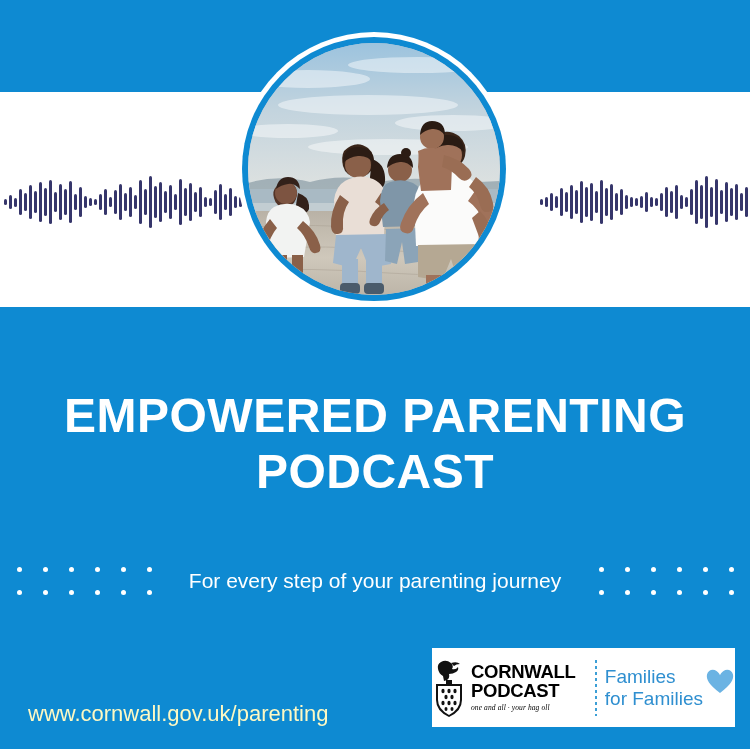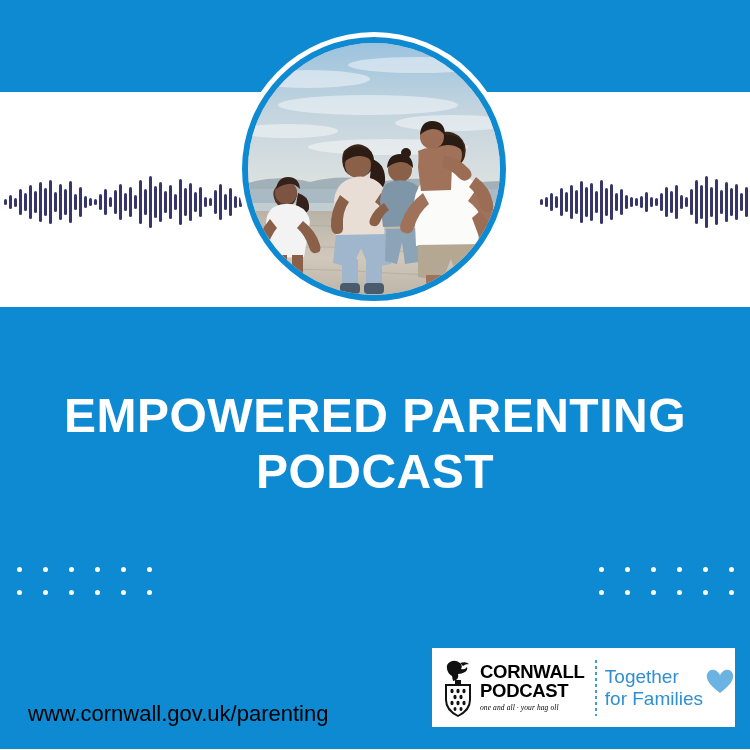--- a/index.html
+++ b/index.html
@@ -132,40 +132,39 @@
     white-space: nowrap;
     text-align: center;
     flex: 1 1 auto;
   }
 
   
   .url {
     position: absolute;
     left: 28px;
     top: 701px;
-    color: #000000;
+    color: #fef9c3;
     font-size: 22px;
     font-family: "Liberation Sans", sans-serif;
   }
 
   
   .logo-box {
     position: absolute;
     left: 432px;
     top: 648px;
     width: 303px;
     height: 79px;
     background: #ffffff;
     display: flex;
     align-items: center;
   }
   .logo-left {
     display: flex;
     align-items: center;
-    padding-left: 9px;
     width: 165px;
     box-sizing: border-box;
   }
   .crest { width: 34px; height: 58px; flex: 0 0 auto; }
   .crest svg { display: block; width: 34px; height: 58px; }
   .cc-words {
     margin-left: 5px;
     line-height: 1;
   }
   .cc-words .cc1,
@@ -454,20 +453,21 @@
         <i style="background: rgb(255, 255, 255);"></i>
         <i style="background: rgb(255, 255, 255);"></i>
         <i style="background: rgb(255, 255, 255);"></i>
         <i style="background: rgb(255, 255, 255);"></i>
         <i style="background: rgb(255, 255, 255);"></i>
         <i style="background: rgb(255, 255, 255);"></i>
         <i style="background: rgb(255, 255, 255);"></i>
         <i style="background: rgb(255, 255, 255);"></i>
         <i style="background: rgb(255, 255, 255);"></i>
       </div>
+    <div class="tagline">For every step of your parenting journey</div>
     <div class="dot-grid right">
         <i style="background: rgb(255, 255, 255);"></i>
         <i style="background: rgb(255, 255, 255);"></i>
         <i style="background: rgb(255, 255, 255);"></i>
         <i style="background: rgb(255, 255, 255);"></i>
         <i style="background: rgb(255, 255, 255);"></i>
         <i style="background: rgb(255, 255, 255);"></i>
         <i style="background: rgb(255, 255, 255);"></i>
         <i style="background: rgb(255, 255, 255);"></i>
         <i style="background: rgb(255, 255, 255);"></i>
@@ -508,21 +508,21 @@
         <span class="cc1">CORNWALL</span>
         <span class="cc2">PODCAST</span>
         <span class="motto">one and all · your hag oll</span>
       </div>
     </div>
 
     <div class="logo-divider"></div>
 
     <div class="tff">
       <div class="tff-words">
-        <span>Together</span>
+        <span>Families</span>
         <span>for Families</span>
       </div>
       <div class="tff-heart">
         <svg viewBox="0 0 30 28">
           <path d="M15 26 C 4 18 1 12 2 7.5 C 3 3 8 1.5 11.5 4 C 13.2 5.2 14.4 6.8 15 8.2 C 15.6 6.8 16.8 5.2 18.5 4 C 22 1.5 27 3 28 7.5 C 29 12 26 18 15 26 Z" fill="#6bb3e3"></path>
         </svg>
       </div>
     </div>
   </div>
 

